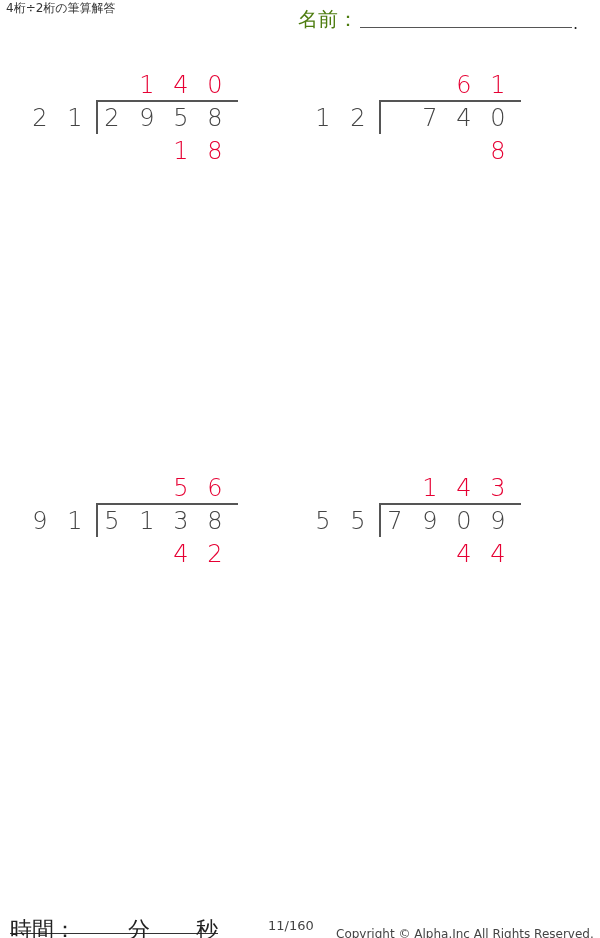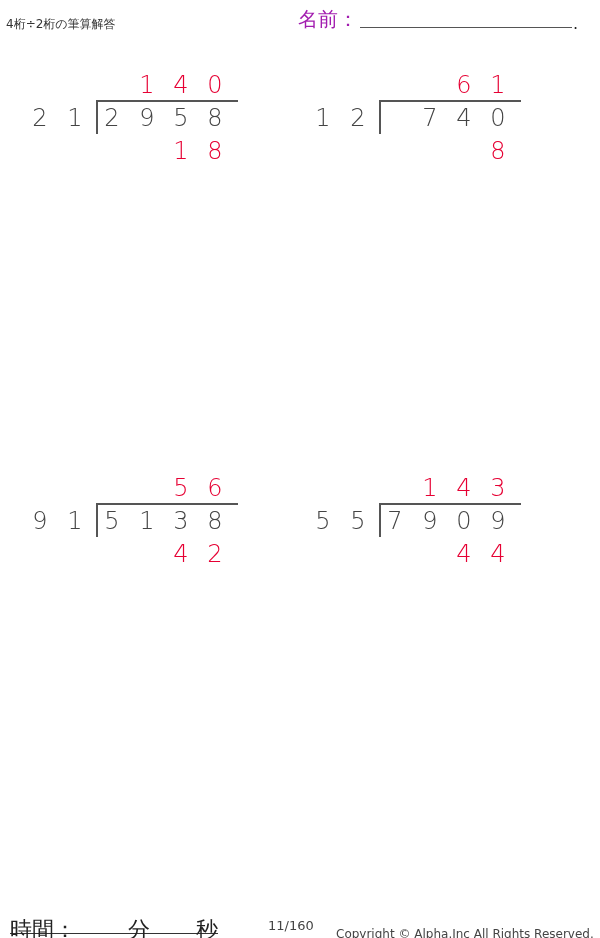--- a/index.html
+++ b/index.html
@@ -1,18 +1,18 @@
 <!DOCTYPE html>
 <html><head>
 <meta charset="utf-8">
 <style>
   html, body { margin:0; padding:0; background:#ffffff; }
   body { width:600px; height:938px; position:relative; overflow:hidden; font-family:"DejaVu Sans","Liberation Sans",sans-serif; color:#333; }
-  .title { position:absolute; left:6px; top:16px; font-size:12px; color:#333; }
-  .name-wrap { position:absolute; left:298px; top:6px; font-size:20px; color:#a21caf; }
+  .title { position:absolute; left:6px; top:0; font-size:12px; color:#333; }
+  .name-wrap { position:absolute; left:298px; top:6px; font-size:20px; color:#4d7c0f; }
   .name-line { position:absolute; left:360px; top:27px; width:212px; height:1px; background:#555; }
   .name-dot { position:absolute; left:573px; top:14px; font-size:16px; color:#222; }
   .problem { position:absolute; width:270px; height:110px; }
   .digit { position:absolute; width:22px; text-align:center; font-size:24px; line-height:28px; font-family:"DejaVu Sans","Liberation Sans",sans-serif; font-weight:200; }
   .black { color:#444; }
   .red { color:#e60033; }
   .bracket-v { position:absolute; width:2px; background:#555; }
   .bracket-h { position:absolute; height:2px; background:#555; }
   .footer-time { position:absolute; left:10px; top:903px; width:208px; height:30px; border-bottom:1px solid #333; font-size:22px; color:#222; }
   .footer-time span { position:absolute; top:12px;text-align:right; }

